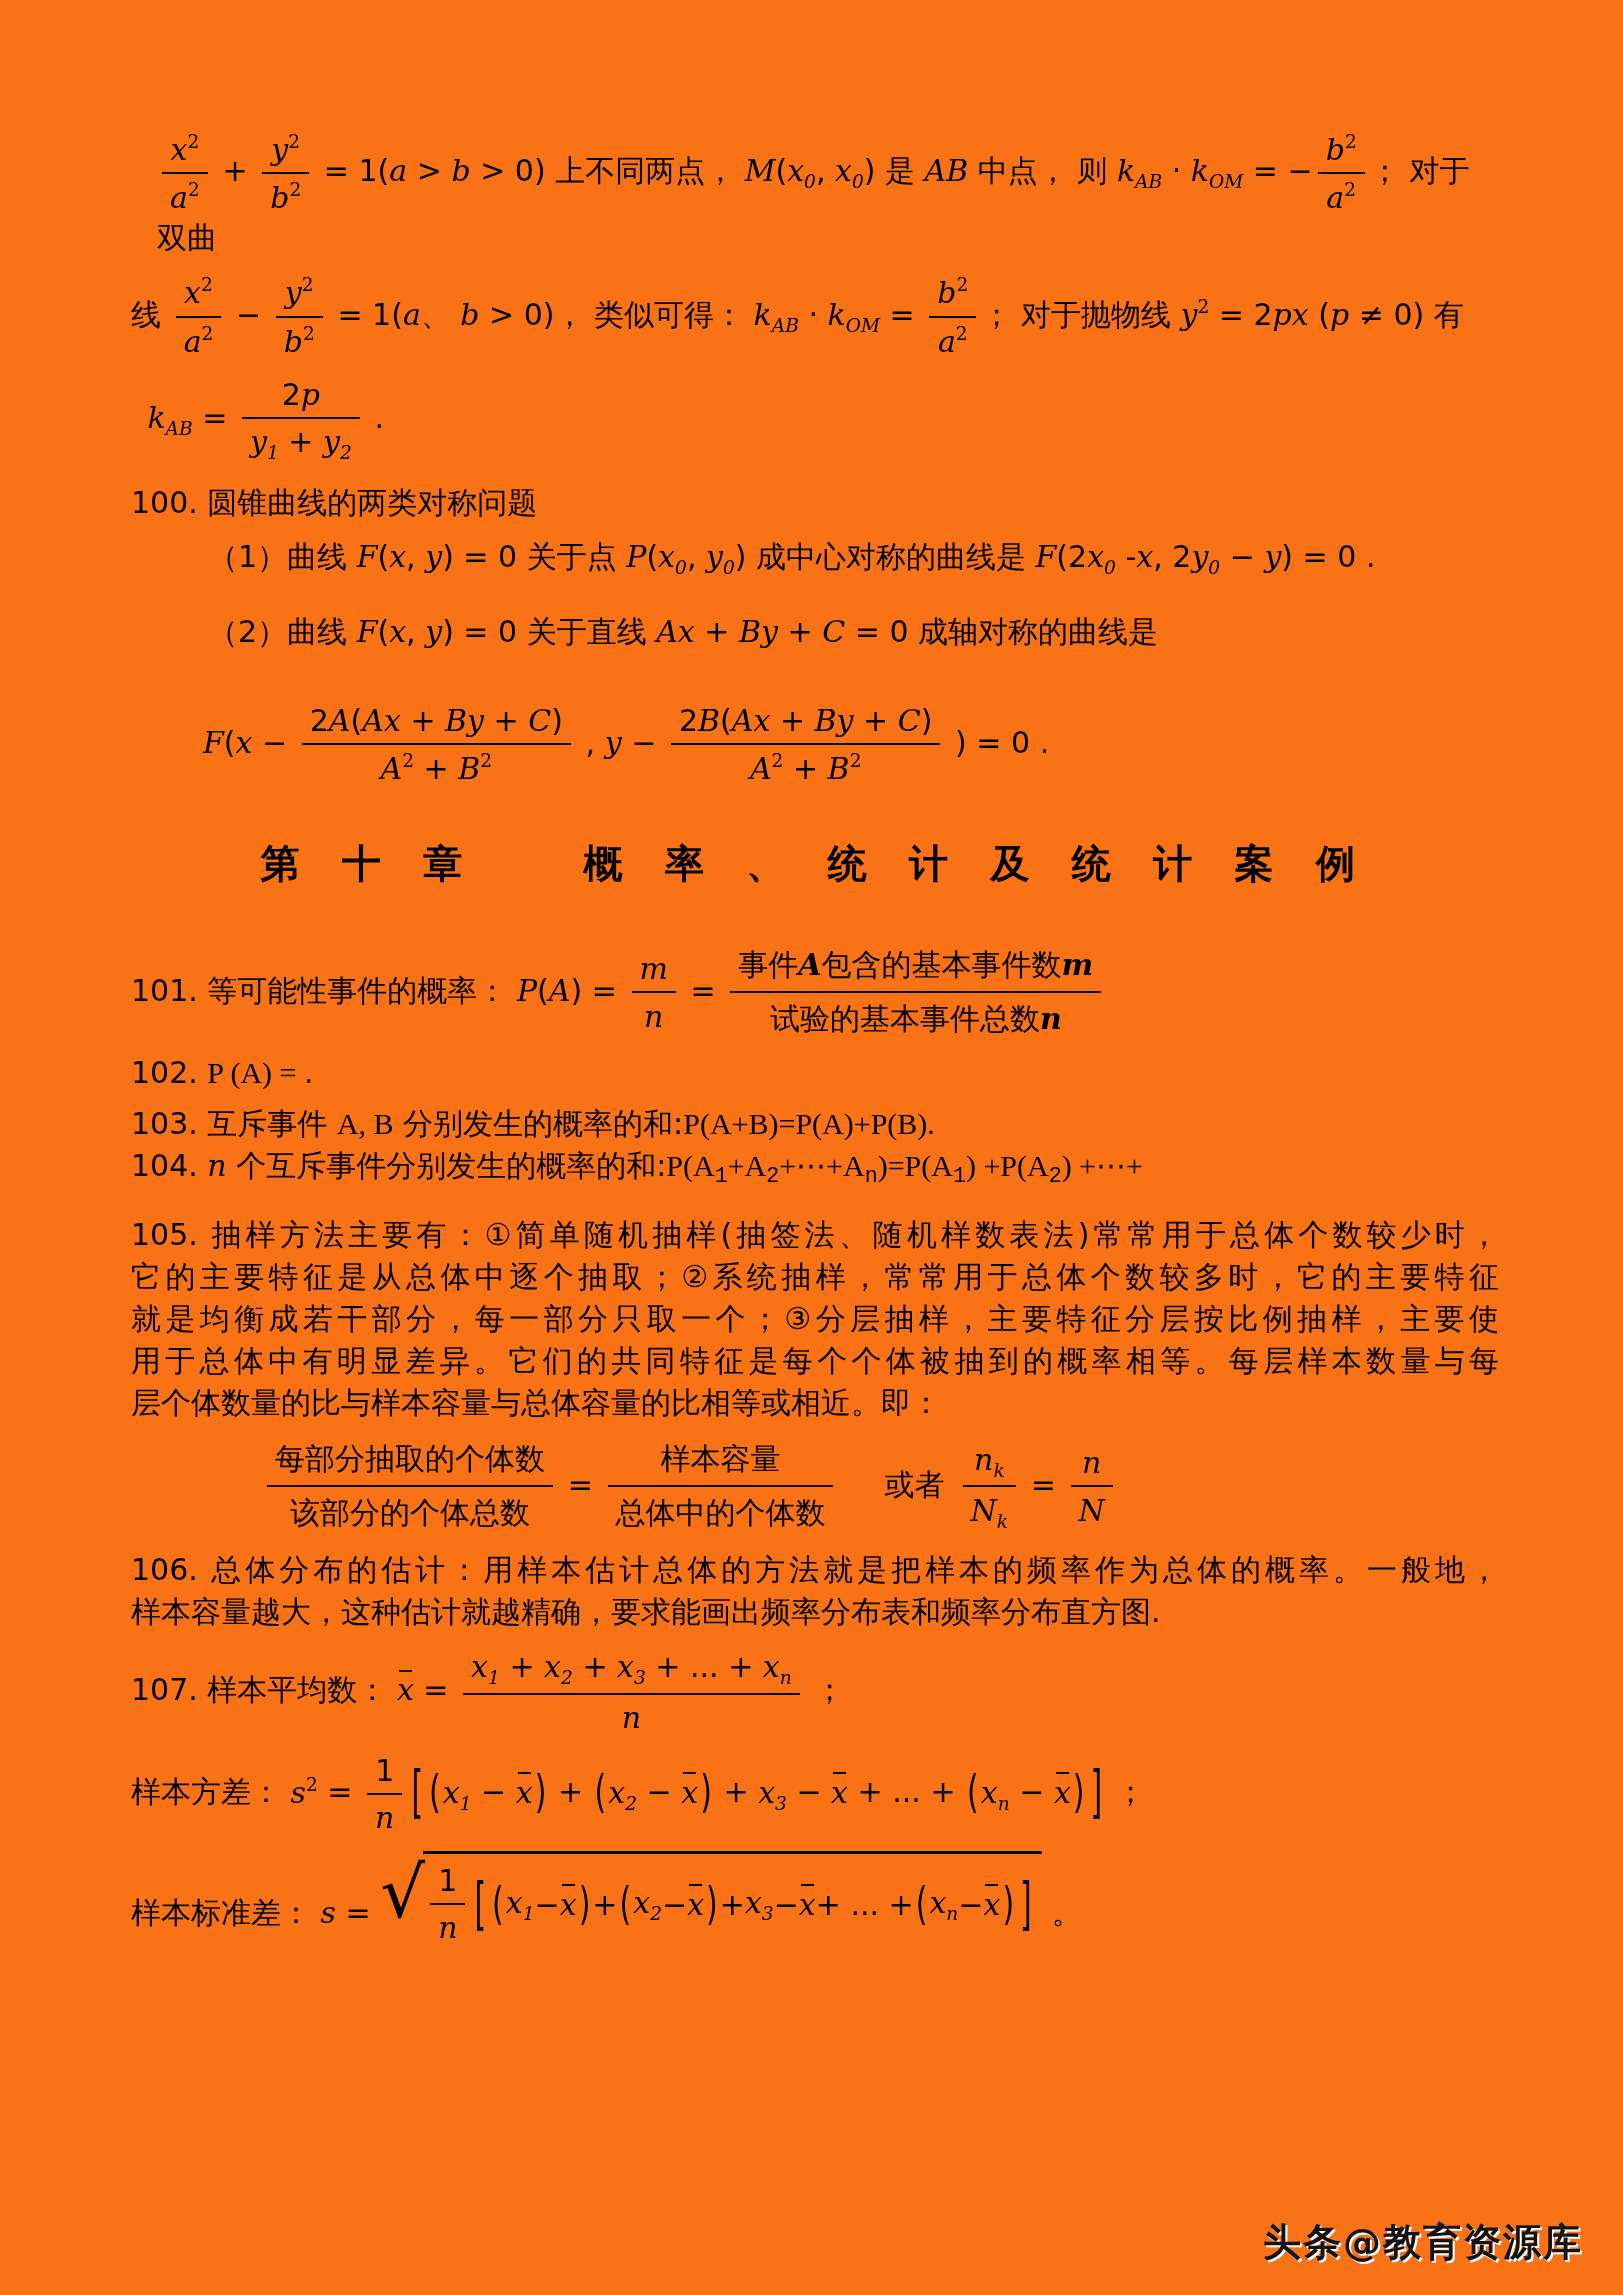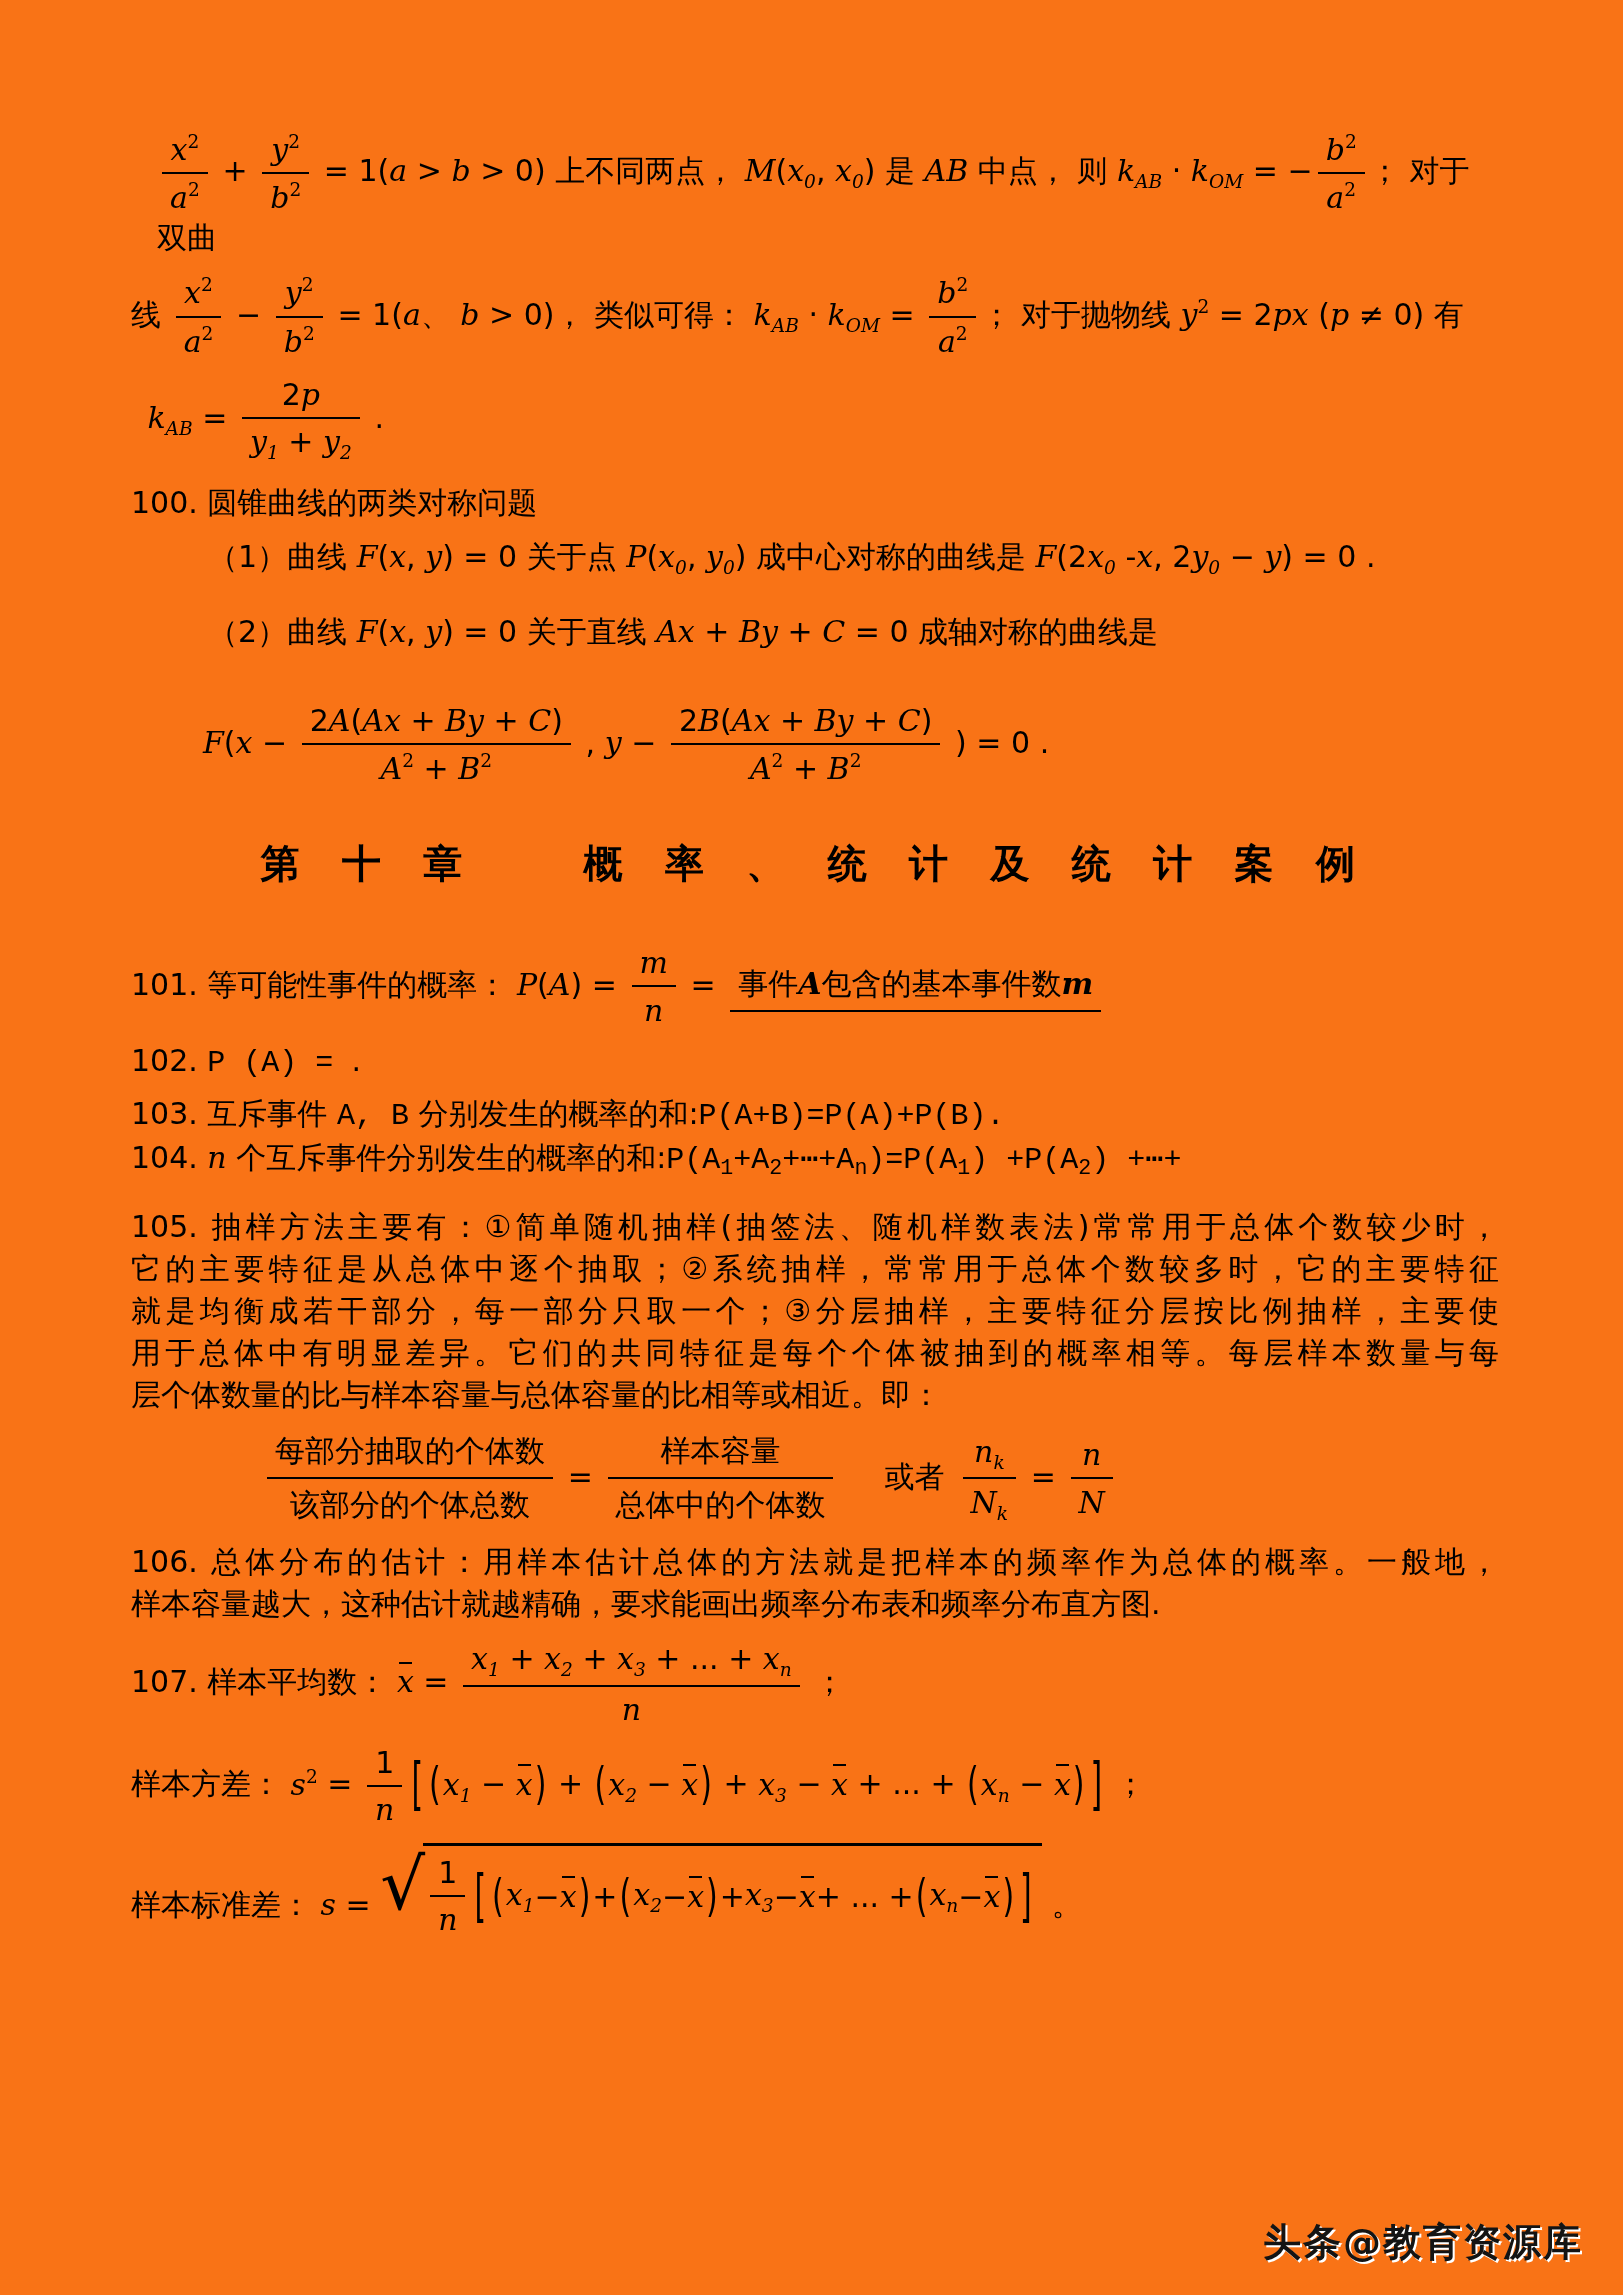--- a/index.html
+++ b/index.html
@@ -32,21 +32,21 @@
     font-weight:bold;
     font-size:39px;
     letter-spacing:14.4px;
     text-align:center;
     margin:48px 0 52px 0;
     white-space:nowrap;
   }
   
   .mi{font-family:"DejaVu Serif","Liberation Serif",serif;font-style:italic;}
   .mbi{font-family:"DejaVu Serif","Liberation Serif",serif;font-style:italic;font-weight:bold;}
-  .mono{font-family:Liberation Mono, monospace;}
+  .mono{font-family:Liberation Serif, serif;}
   .msup{font-size:62%;vertical-align:0.65em;font-family:"DejaVu Serif","Liberation Serif",serif;font-style:normal;}
   .msub{font-size:62%;vertical-align:-0.35em;font-family:"DejaVu Serif","Liberation Serif",serif;font-style:italic;}
   .mdn{font-size:72%;vertical-align:-0.3em;font-family:"Liberation Mono","DejaVu Sans Mono",monospace;}
   .frac{display:inline-flex;flex-direction:column;vertical-align:middle;text-align:center;margin:0 5.2px;}
   .frac>.num{display:block;border-bottom:2.6px solid #000;padding:2.6px 7.9px 5.2px 7.9px;}
   .frac>.den{display:block;padding:5.2px 7.9px 2.6px 7.9px;}
   .mbar{position:relative;display:inline-block;font-family:"DejaVu Serif","Liberation Serif",serif;font-style:italic;}
   .mbar::before{content:"";position:absolute;top:-2.6px;left:2px;right:2px;border-top:2.6px solid #000;}
   .bigb{display:inline-block;transform:scaleY(1.9);transform-origin:50% 55%;margin:0 3.9px;}
   .bigp{display:inline-block;transform:scaleY(1.5);transform-origin:50% 55%;margin:0 2px;}
@@ -107,20 +107,21 @@
           <span class="den"><span><span class="mi">A</span><span class="msup">2</span></span><span> + </span><span><span class="mi">B</span><span class="msup">2</span></span></span>
         </span><span> ) = 0 .</span></div>
 
     <div class="chapter">第 十 章　　概 率 、 统 计 及 统 计 案 例</div>
 
     <div class="fline"><span>101.  等可能性事件的概率： </span><span class="mi">P</span><span>(</span><span class="mi">A</span><span>) = </span><span class="frac">
           <span class="num"><span class="mi">m</span></span>
           <span class="den"><span class="mi">n</span></span>
         </span><span> = </span><span class="frac">
           <span class="num"><span>事件</span><span class="mbi">A</span><span>包含的基本事件数</span><span class="mbi">m</span></span>
+          <span class="den"><span>试验的基本事件总数</span><span class="mbi">n</span></span>
         </span></div>
     <div class="fline"><span>102.  </span><span class="mono">P (A) = </span><span> .</span></div>
     <div class="bline"><span>103.  互斥事件 </span><span class="mono">A, B</span><span> 分别发生的概率的和:</span><span class="mono">P(A+B)=P(A)+P(B).</span></div>
     <div class="bline"><span>104.  </span><span class="mi">n</span><span> 个互斥事件分别发生的概率的和:</span><span class="mono">P(A</span><span class="mdn">1</span><span class="mono">+A</span><span class="mdn">2</span><span class="mono">+⋯+A</span><span class="mdn">n</span><span class="mono">)=P(A</span><span class="mdn">1</span><span class="mono">) +P(A</span><span class="mdn">2</span><span class="mono">) +⋯+</span></div>
 
     <div class="bline jline mt14">105.  抽样方法主要有：①简单随机抽样(抽签法、随机样数表法)常常用于总体个数较少时，</div>
     <div class="bline jline">它的主要特征是从总体中逐个抽取；②系统抽样，常常用于总体个数较多时，它的主要特征</div>
     <div class="bline jline">就是均衡成若干部分，每一部分只取一个；③分层抽样，主要特征分层按比例抽样，主要使</div>
     <div class="bline jline">用于总体中有明显差异。它们的共同特征是每个个体被抽到的概率相等。每层样本数量与每</div>
     <div class="bline">层个体数量的比与样本容量与总体容量的比相等或相近。即：</div>

